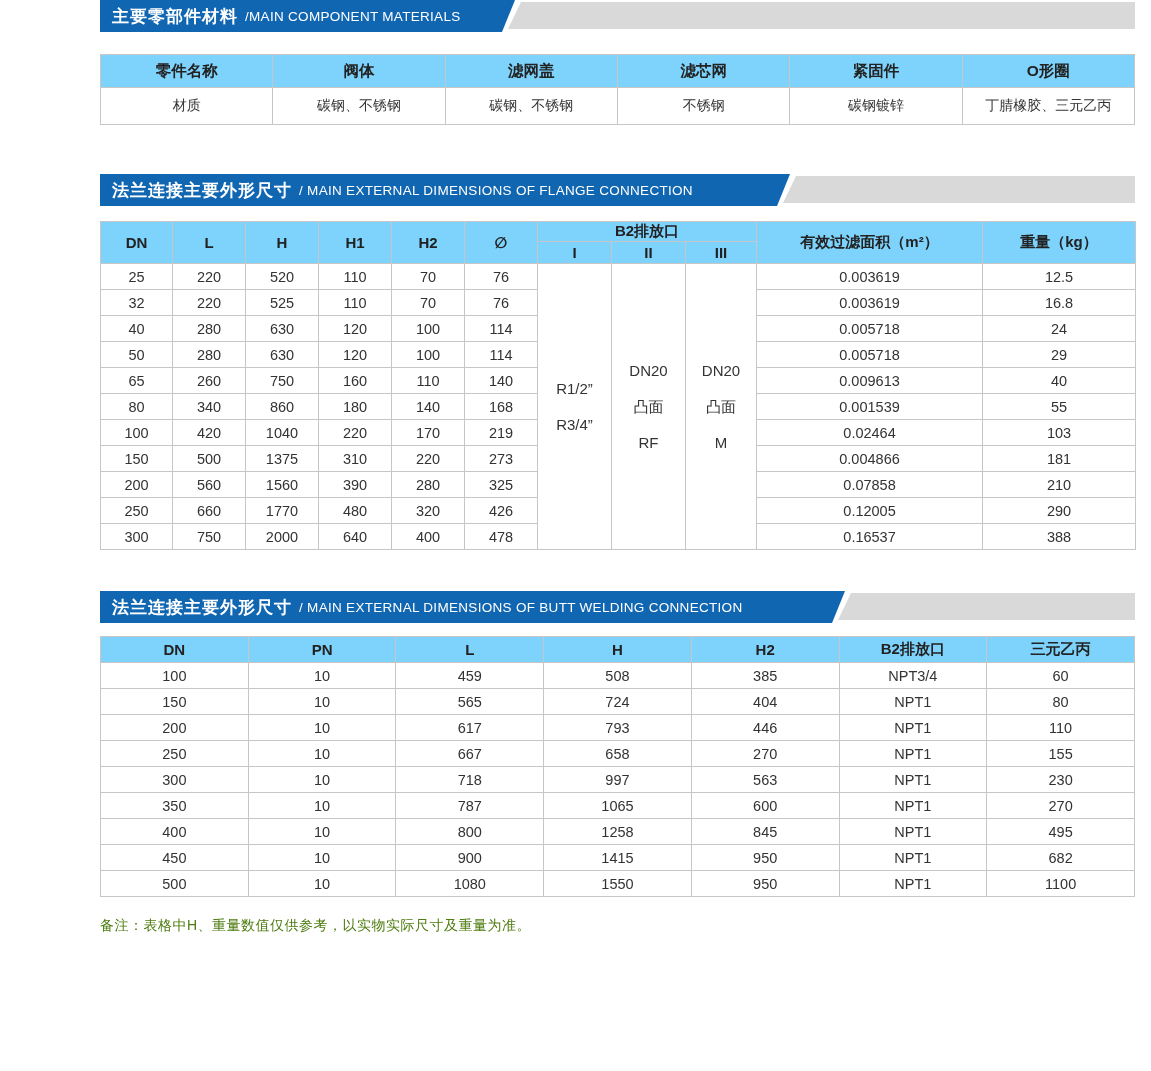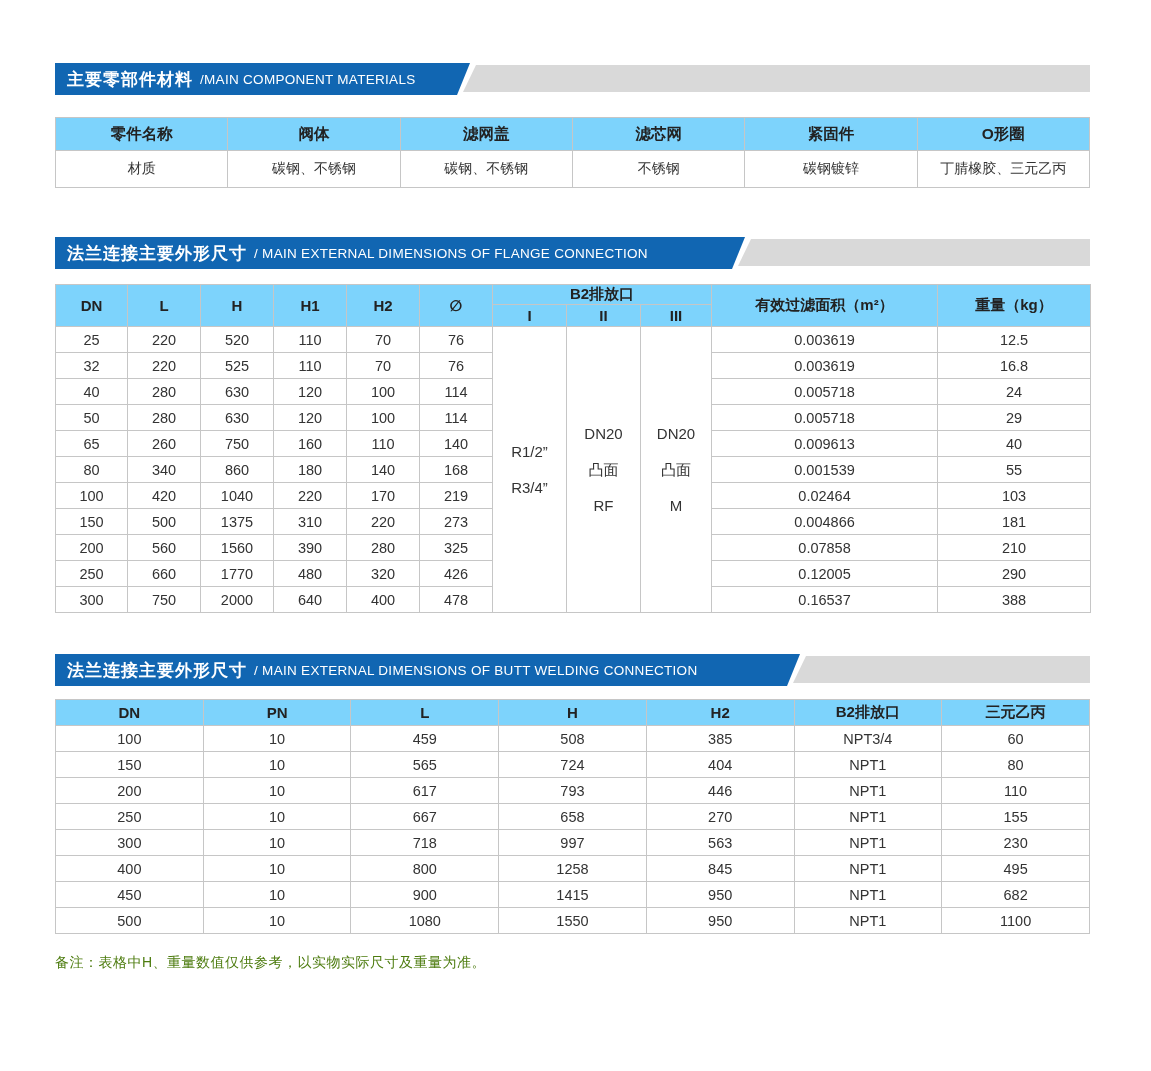--- a/index.html
+++ b/index.html
@@ -49,21 +49,21 @@
   .sec3 { margin-top: 41px; }
   .tbl3 { margin-top: 13px; }
   .tbl3 th { height: 26px; font-size: 15px; }
   .tbl3 td { height: 26px; font-size: 14.5px; }
 
   .note { margin-top: 20px; font-size: 14px; color: #4d7c0f; letter-spacing: .5px; }
 </style>
 </head>
 <body>
 
-<div class="content" style="padding-top:63px;">
+<div class="content" style="margin-left:45px;">
 
   <div class="section">
     <div class="banner-row">
       <div class="banner-blue bw1">
         <span class="zh">主要零部件材料</span>
         <span class="en">/MAIN COMPONENT MATERIALS</span>
       </div>
       <div class="banner-gray"></div>
     </div>
 
@@ -322,20 +322,29 @@
           <tr>
             <td>300</td>
             <td>10</td>
             <td>718</td>
             <td>997</td>
             <td>563</td>
             <td>NPT1</td>
             <td>230</td>
           </tr>
           <tr>
+            <td>350</td>
+            <td>10</td>
+            <td>787</td>
+            <td>1065</td>
+            <td>600</td>
+            <td>NPT1</td>
+            <td>270</td>
+          </tr>
+          <tr>
             <td>400</td>
             <td>10</td>
             <td>800</td>
             <td>1258</td>
             <td>845</td>
             <td>NPT1</td>
             <td>495</td>
           </tr>
           <tr>
             <td>450</td>

